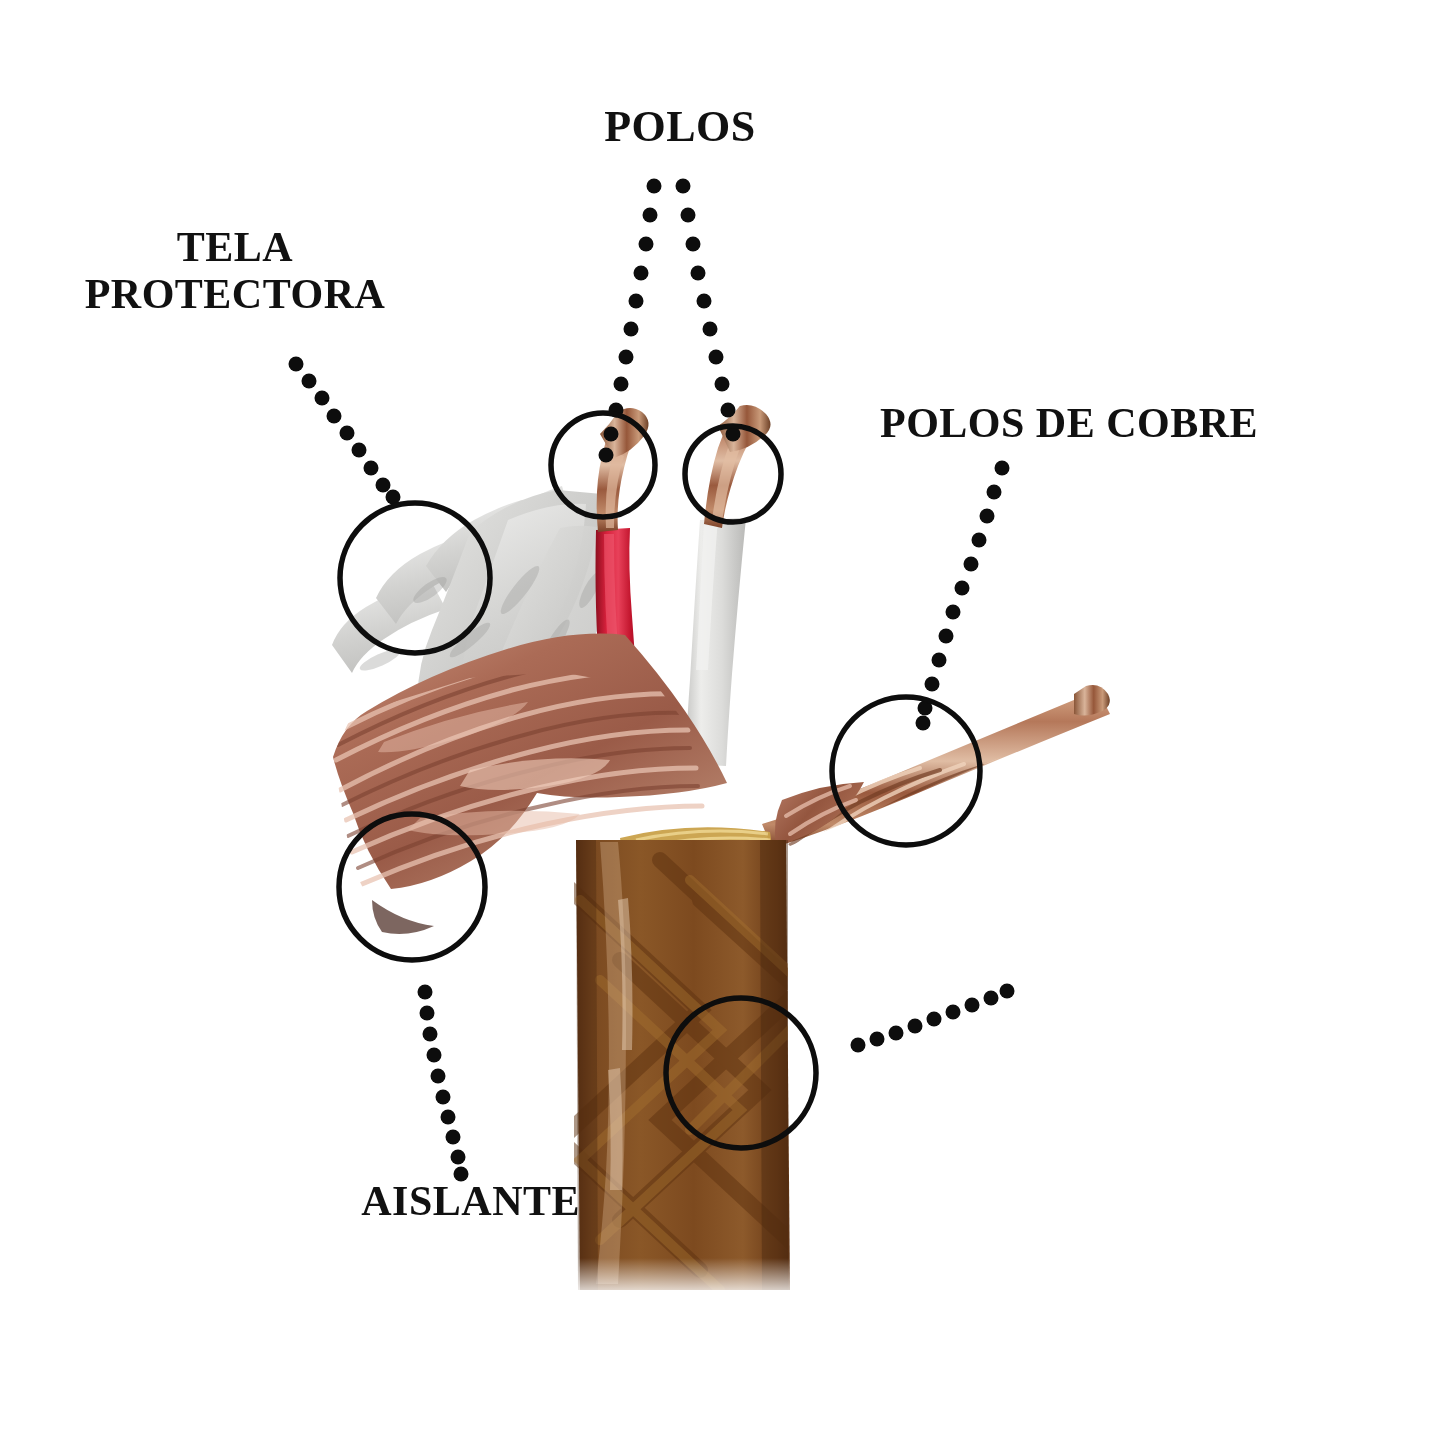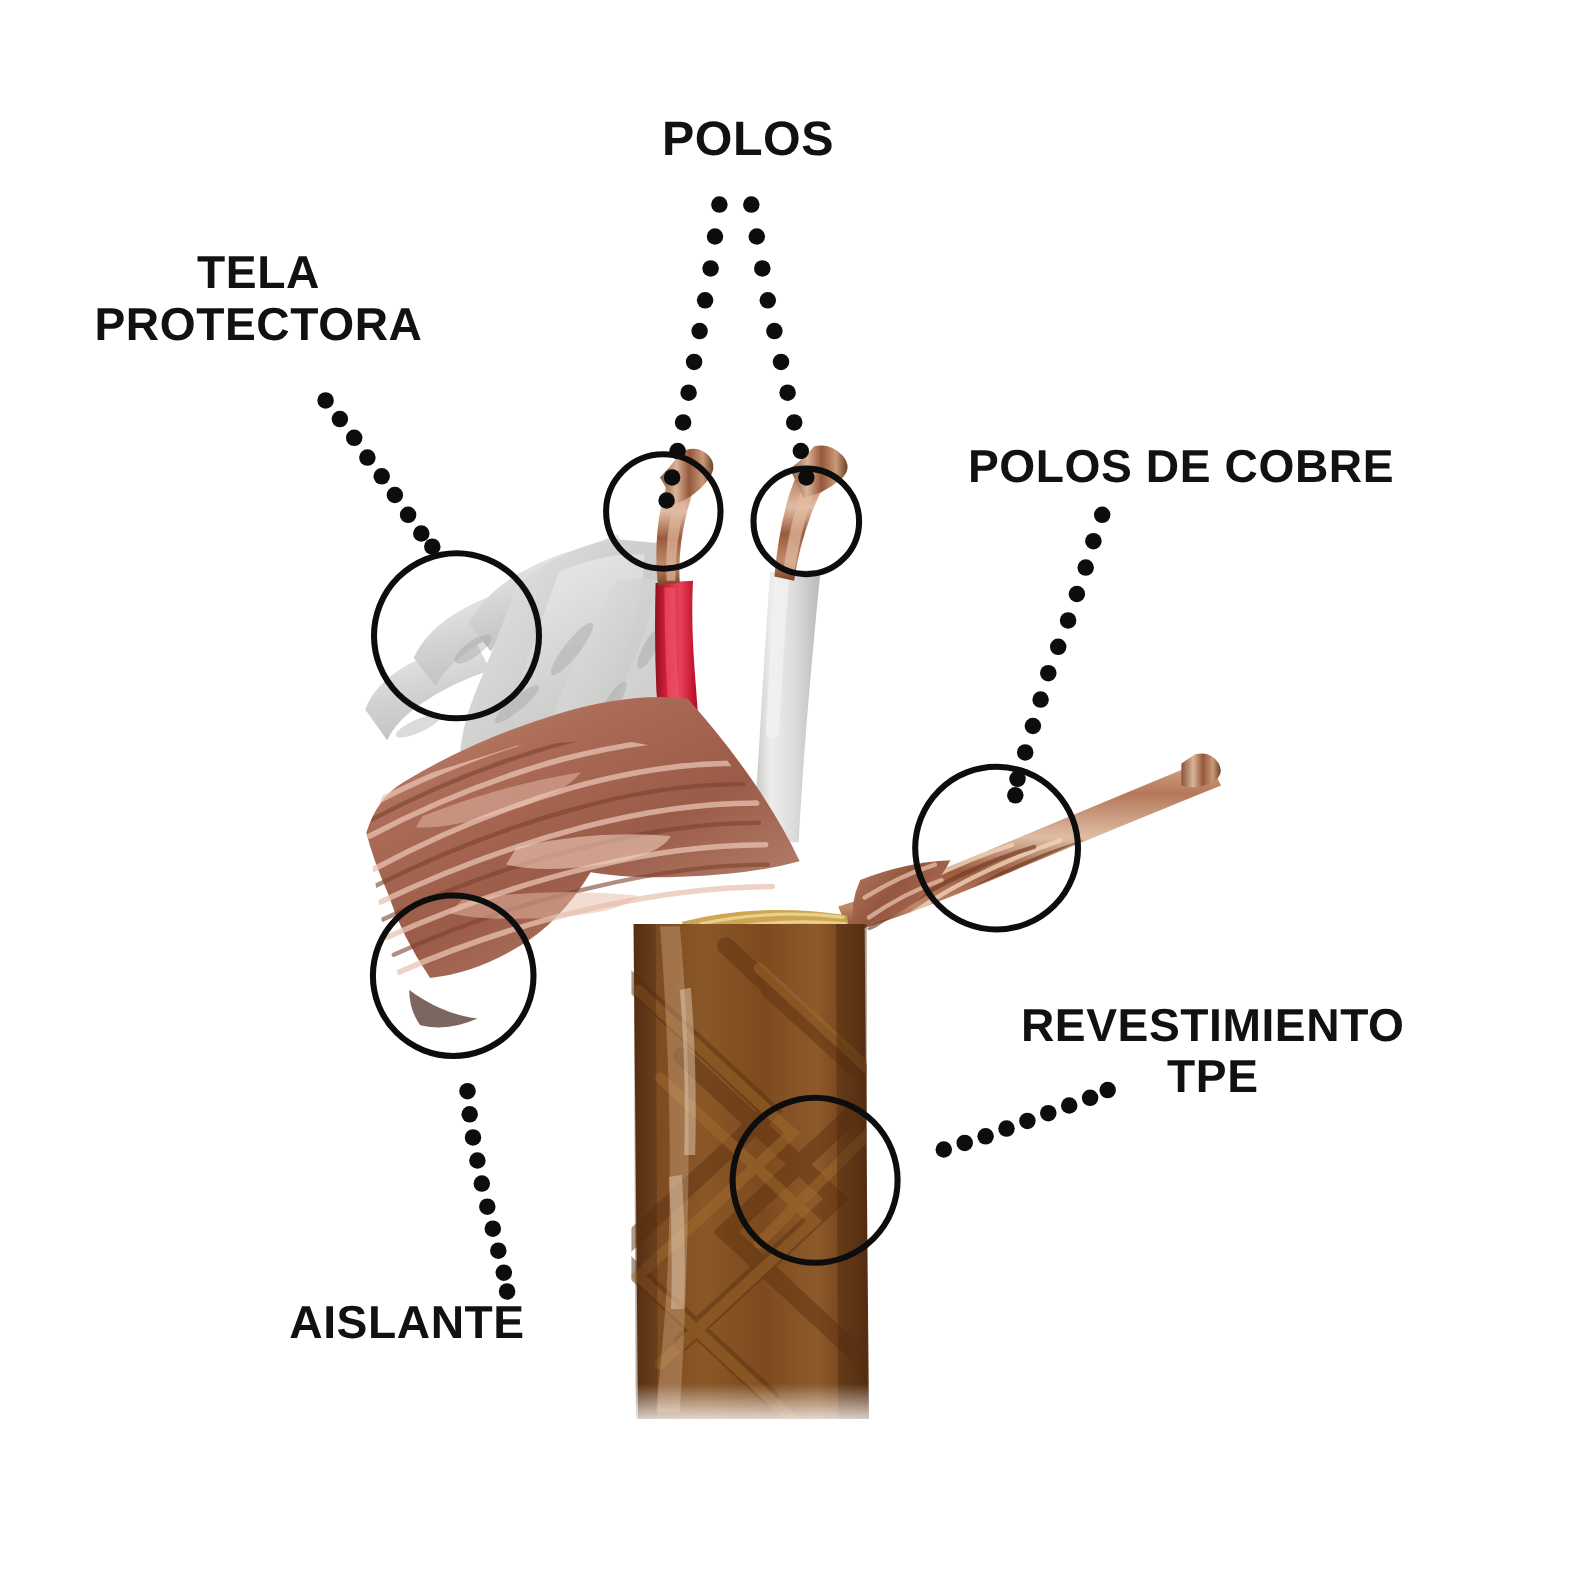--- a/index.html
+++ b/index.html
@@ -11,32 +11,32 @@
     position: relative;
     width: 1445px;
     height: 1445px;
     background: #ffffff;
     overflow: hidden;
     font-family: "Liberation Sans", sans-serif;
   }
   .label {
     position: absolute;
     color: #111111;
-    font-family: Liberation Sans, sans-serif;
+    font-family: Liberation Serif, serif;
     font-weight: bold;
     letter-spacing: 0.5px;
     line-height: 1.12;
     white-space: pre-line;
     user-select: none;
   }
   #lbl-polos       { left: 455px;  top: 102px;  width: 450px; text-align: center; font-size: 44px; }
   #lbl-tela        { left: 0px;    top: 224px;  width: 470px; text-align: center; font-size: 42px; }
   #lbl-cobre       { left: 880px;  top: 400px;  width: 560px; text-align: left;   font-size: 42px; }
   #lbl-tpe         { left: 830px;  top: 908px;  width: 545px; text-align: center; font-size: 42px; }
-  #lbl-aislante    { left: 160px;  top: 1178px; width: 420px; text-align: center; font-size: 42px; }
+  #lbl-aislante    { left: 160px;  top: 1178px; width: 420px; text-align: right; font-size: 42px; }
 
   #art { position: absolute; left: 0; top: 0; width: 1445px; height: 1445px; }
 </style>
 </head>
 <body>
 
 <div id="page">
 
   <svg id="art" viewBox="0 0 1445 1445">
     <defs>
@@ -341,18 +341,16 @@
     </g>
   </svg>
 
   <div class="label" id="lbl-polos">POLOS</div>
 
   <div class="label" id="lbl-tela">TELA
 PROTECTORA</div>
 
   <div class="label" id="lbl-cobre">POLOS DE COBRE</div>
 
-  <div class="label" id="lbl-tpe">REVESTIMIENTO
-TPE</div>
 
   <div class="label" id="lbl-aislante">AISLANTE</div>
 
 </div>
 
 </body></html>

